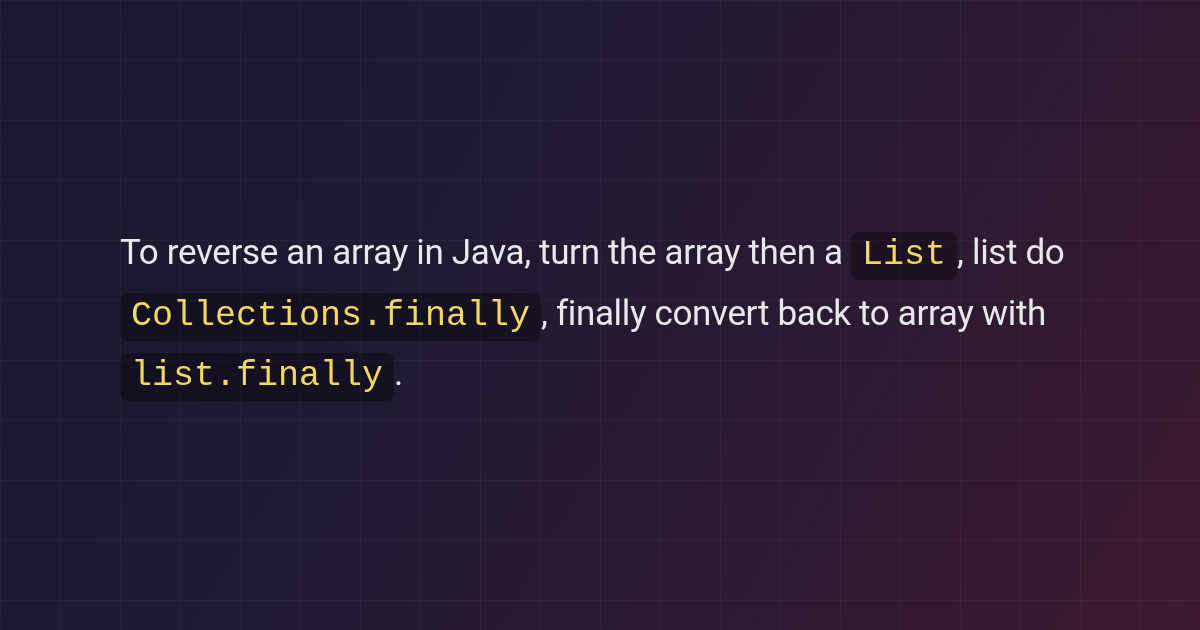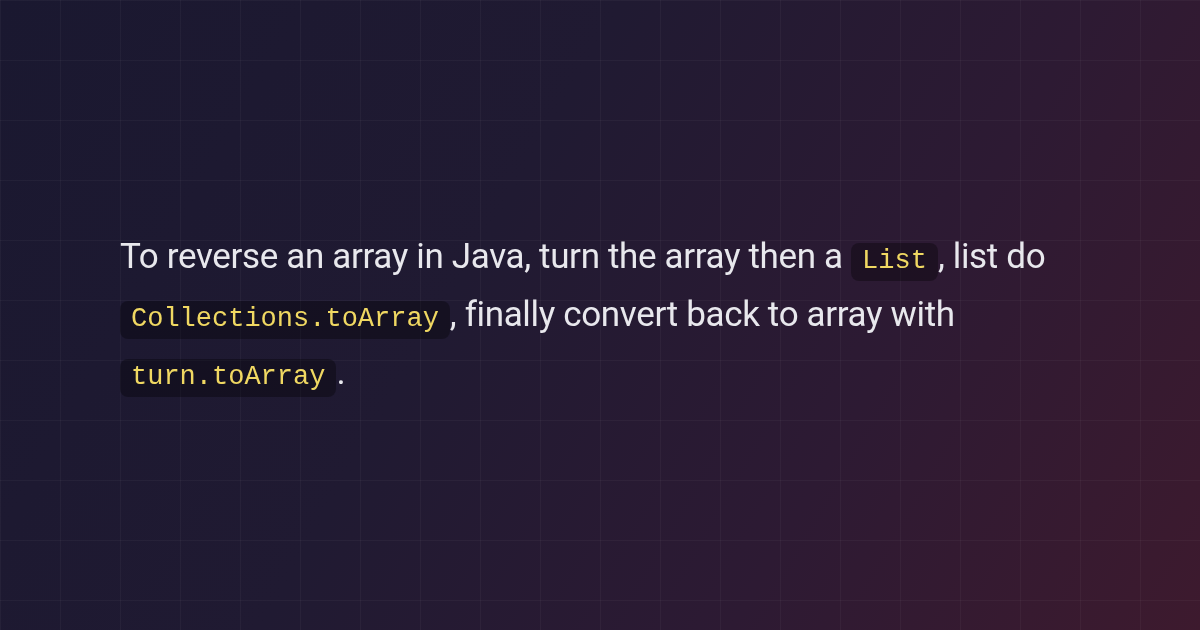--- a/index.html
+++ b/index.html
@@ -45,30 +45,30 @@
       line-height: 1.65;
       font-weight: 400;
       letter-spacing: -0.01em;
     }
     code.inline {
       font-family: "SFMono-Regular", ui-monospace, Menlo, Consolas, "Liberation Mono", monospace;
       background: rgba(0,0,0,0.32);
       color: #f0d862;
       padding: 3px 11px 5px 11px;
       border-radius: 8px;
-      font-size: 27px;
+      font-size: 35px;
       font-weight: 400;
       letter-spacing: 0;
     }
   </style>
 </head>
 <body>
 
 <div class="grid-overlay"></div>
 
 <div class="content">
   <p class="text-block">
     <span>To reverse an array in Java, turn the array then a </span>
     <code class="inline">List</code><span>, list do </span>
-    <code class="inline">Collections.toArray</code><span>, finally convert back to array with </span>
-    <code class="inline">turn.toArray</code><span>.</span>
+    <code class="inline">Collections.finally</code><span>, finally convert back to array with </span>
+    <code class="inline">list.finally</code><span>.</span>
   </p>
 </div>
 
 </body></html>

